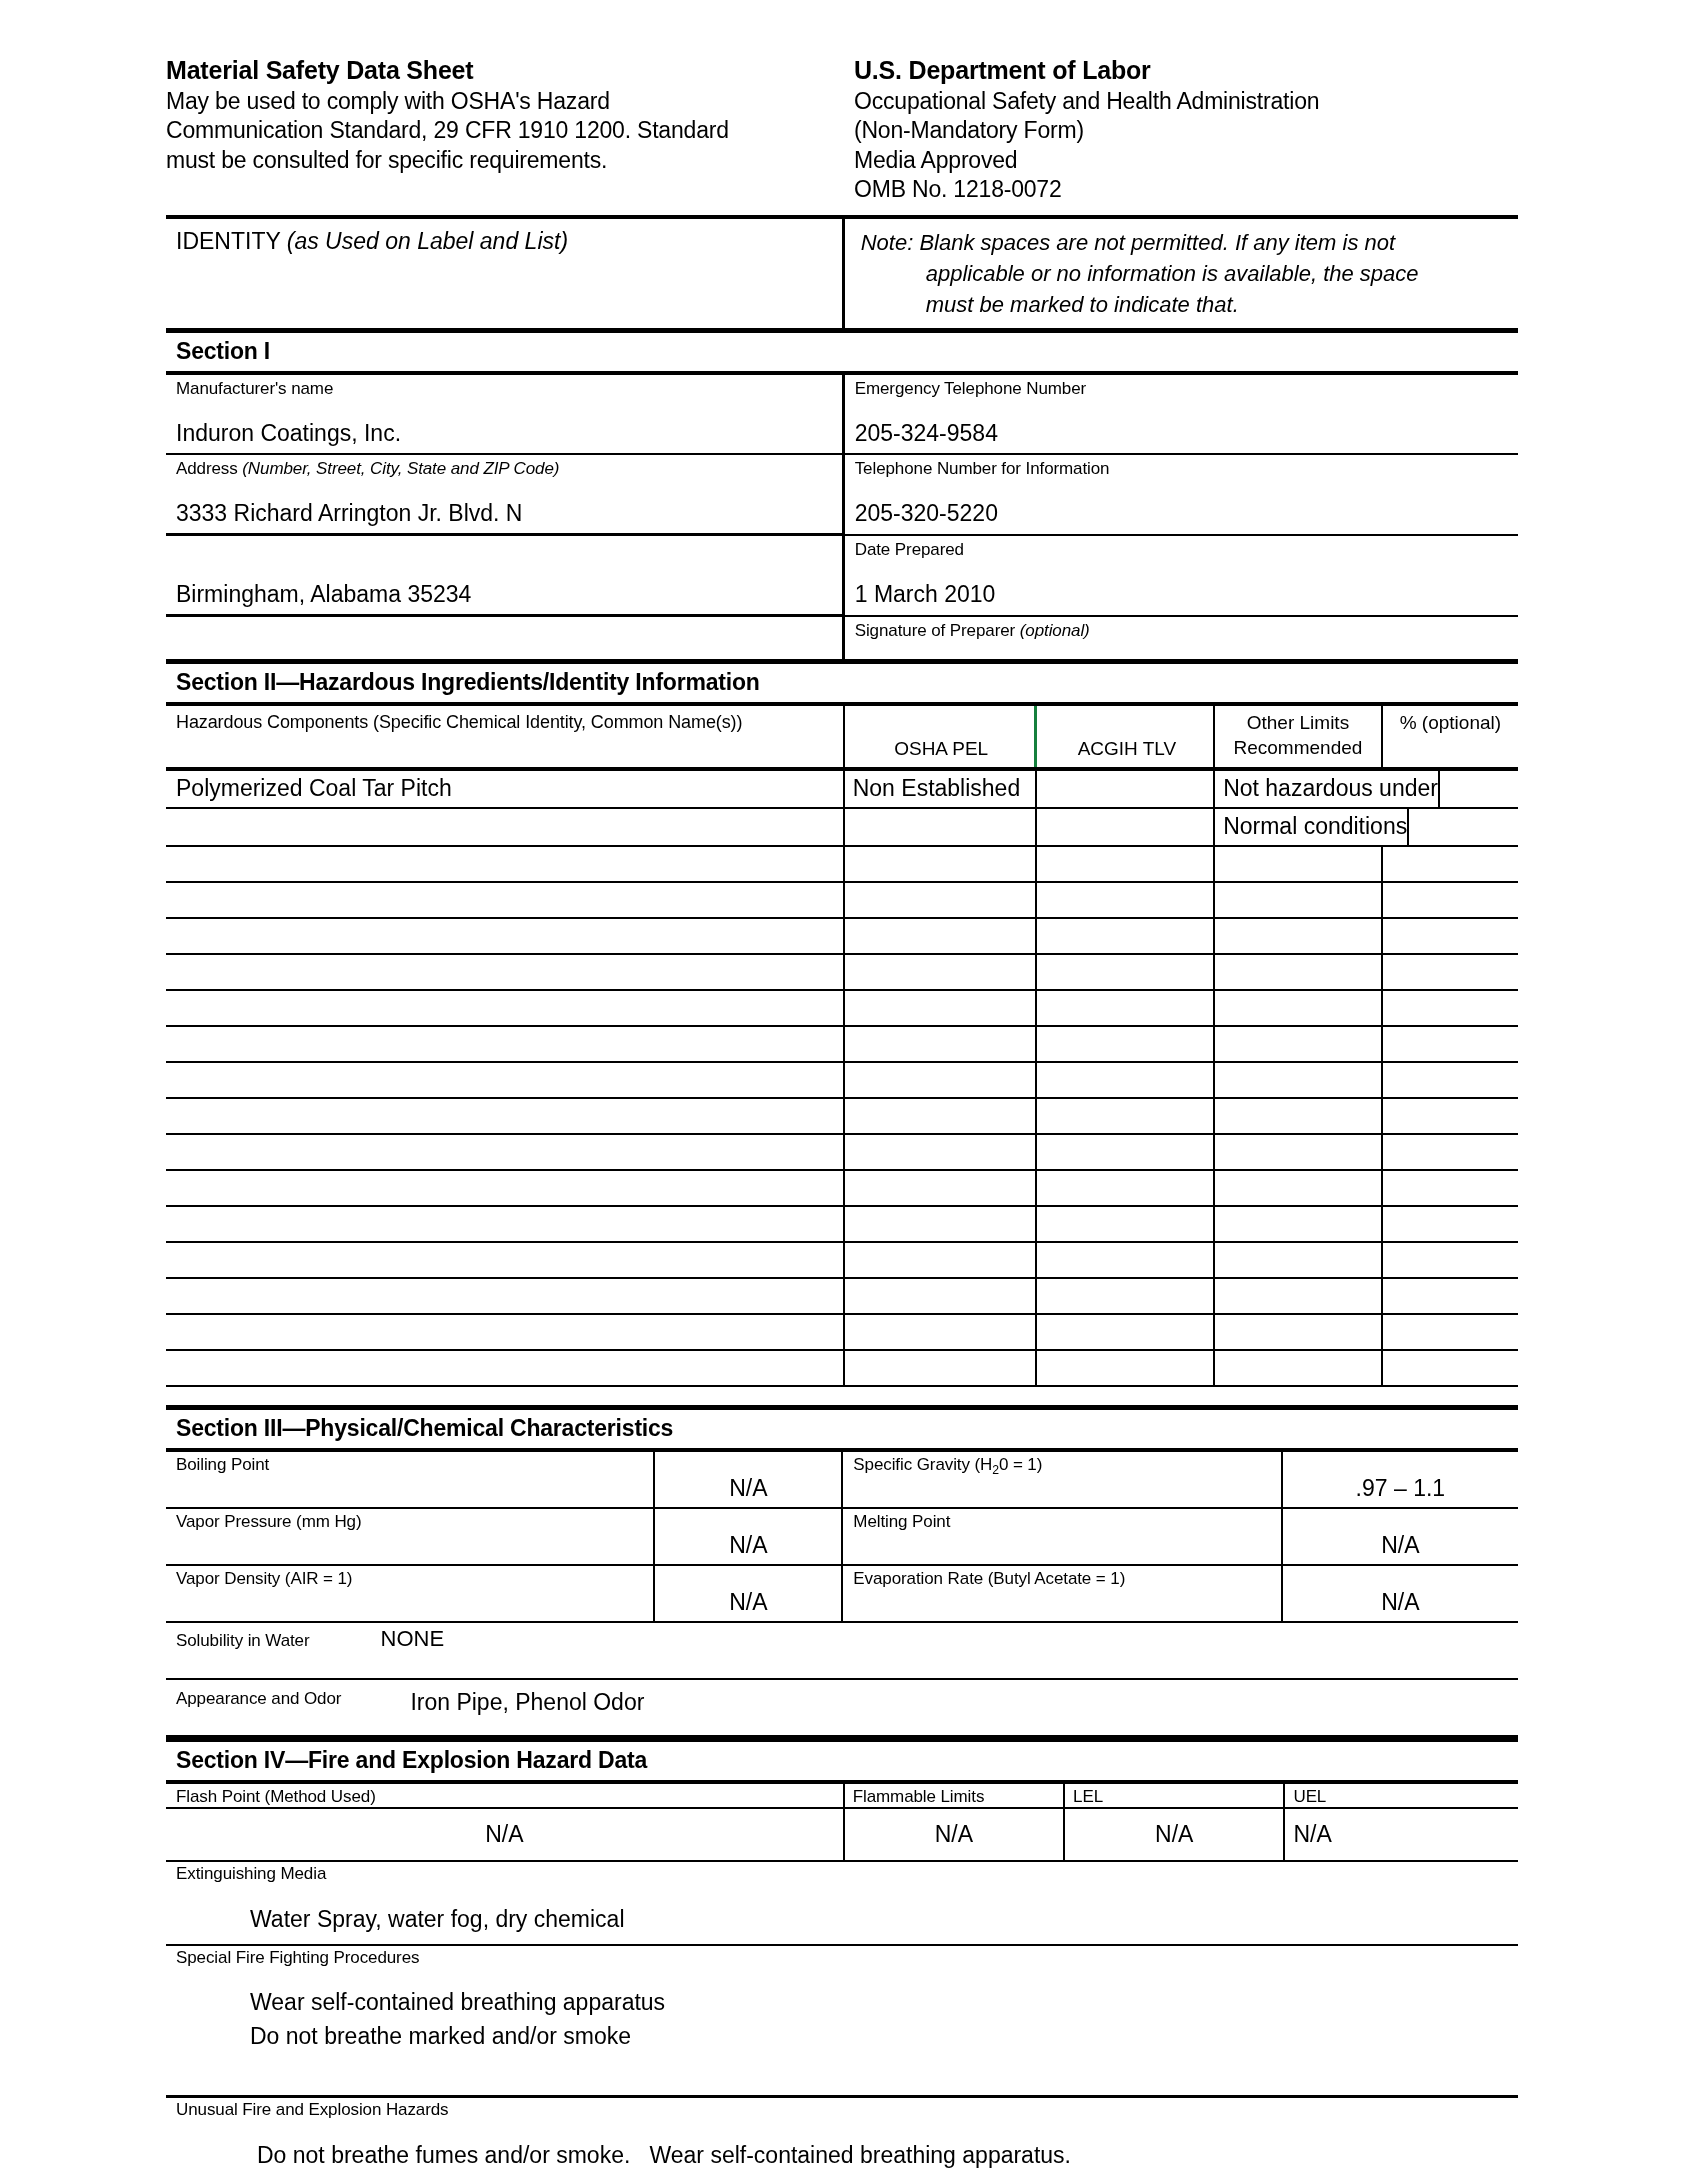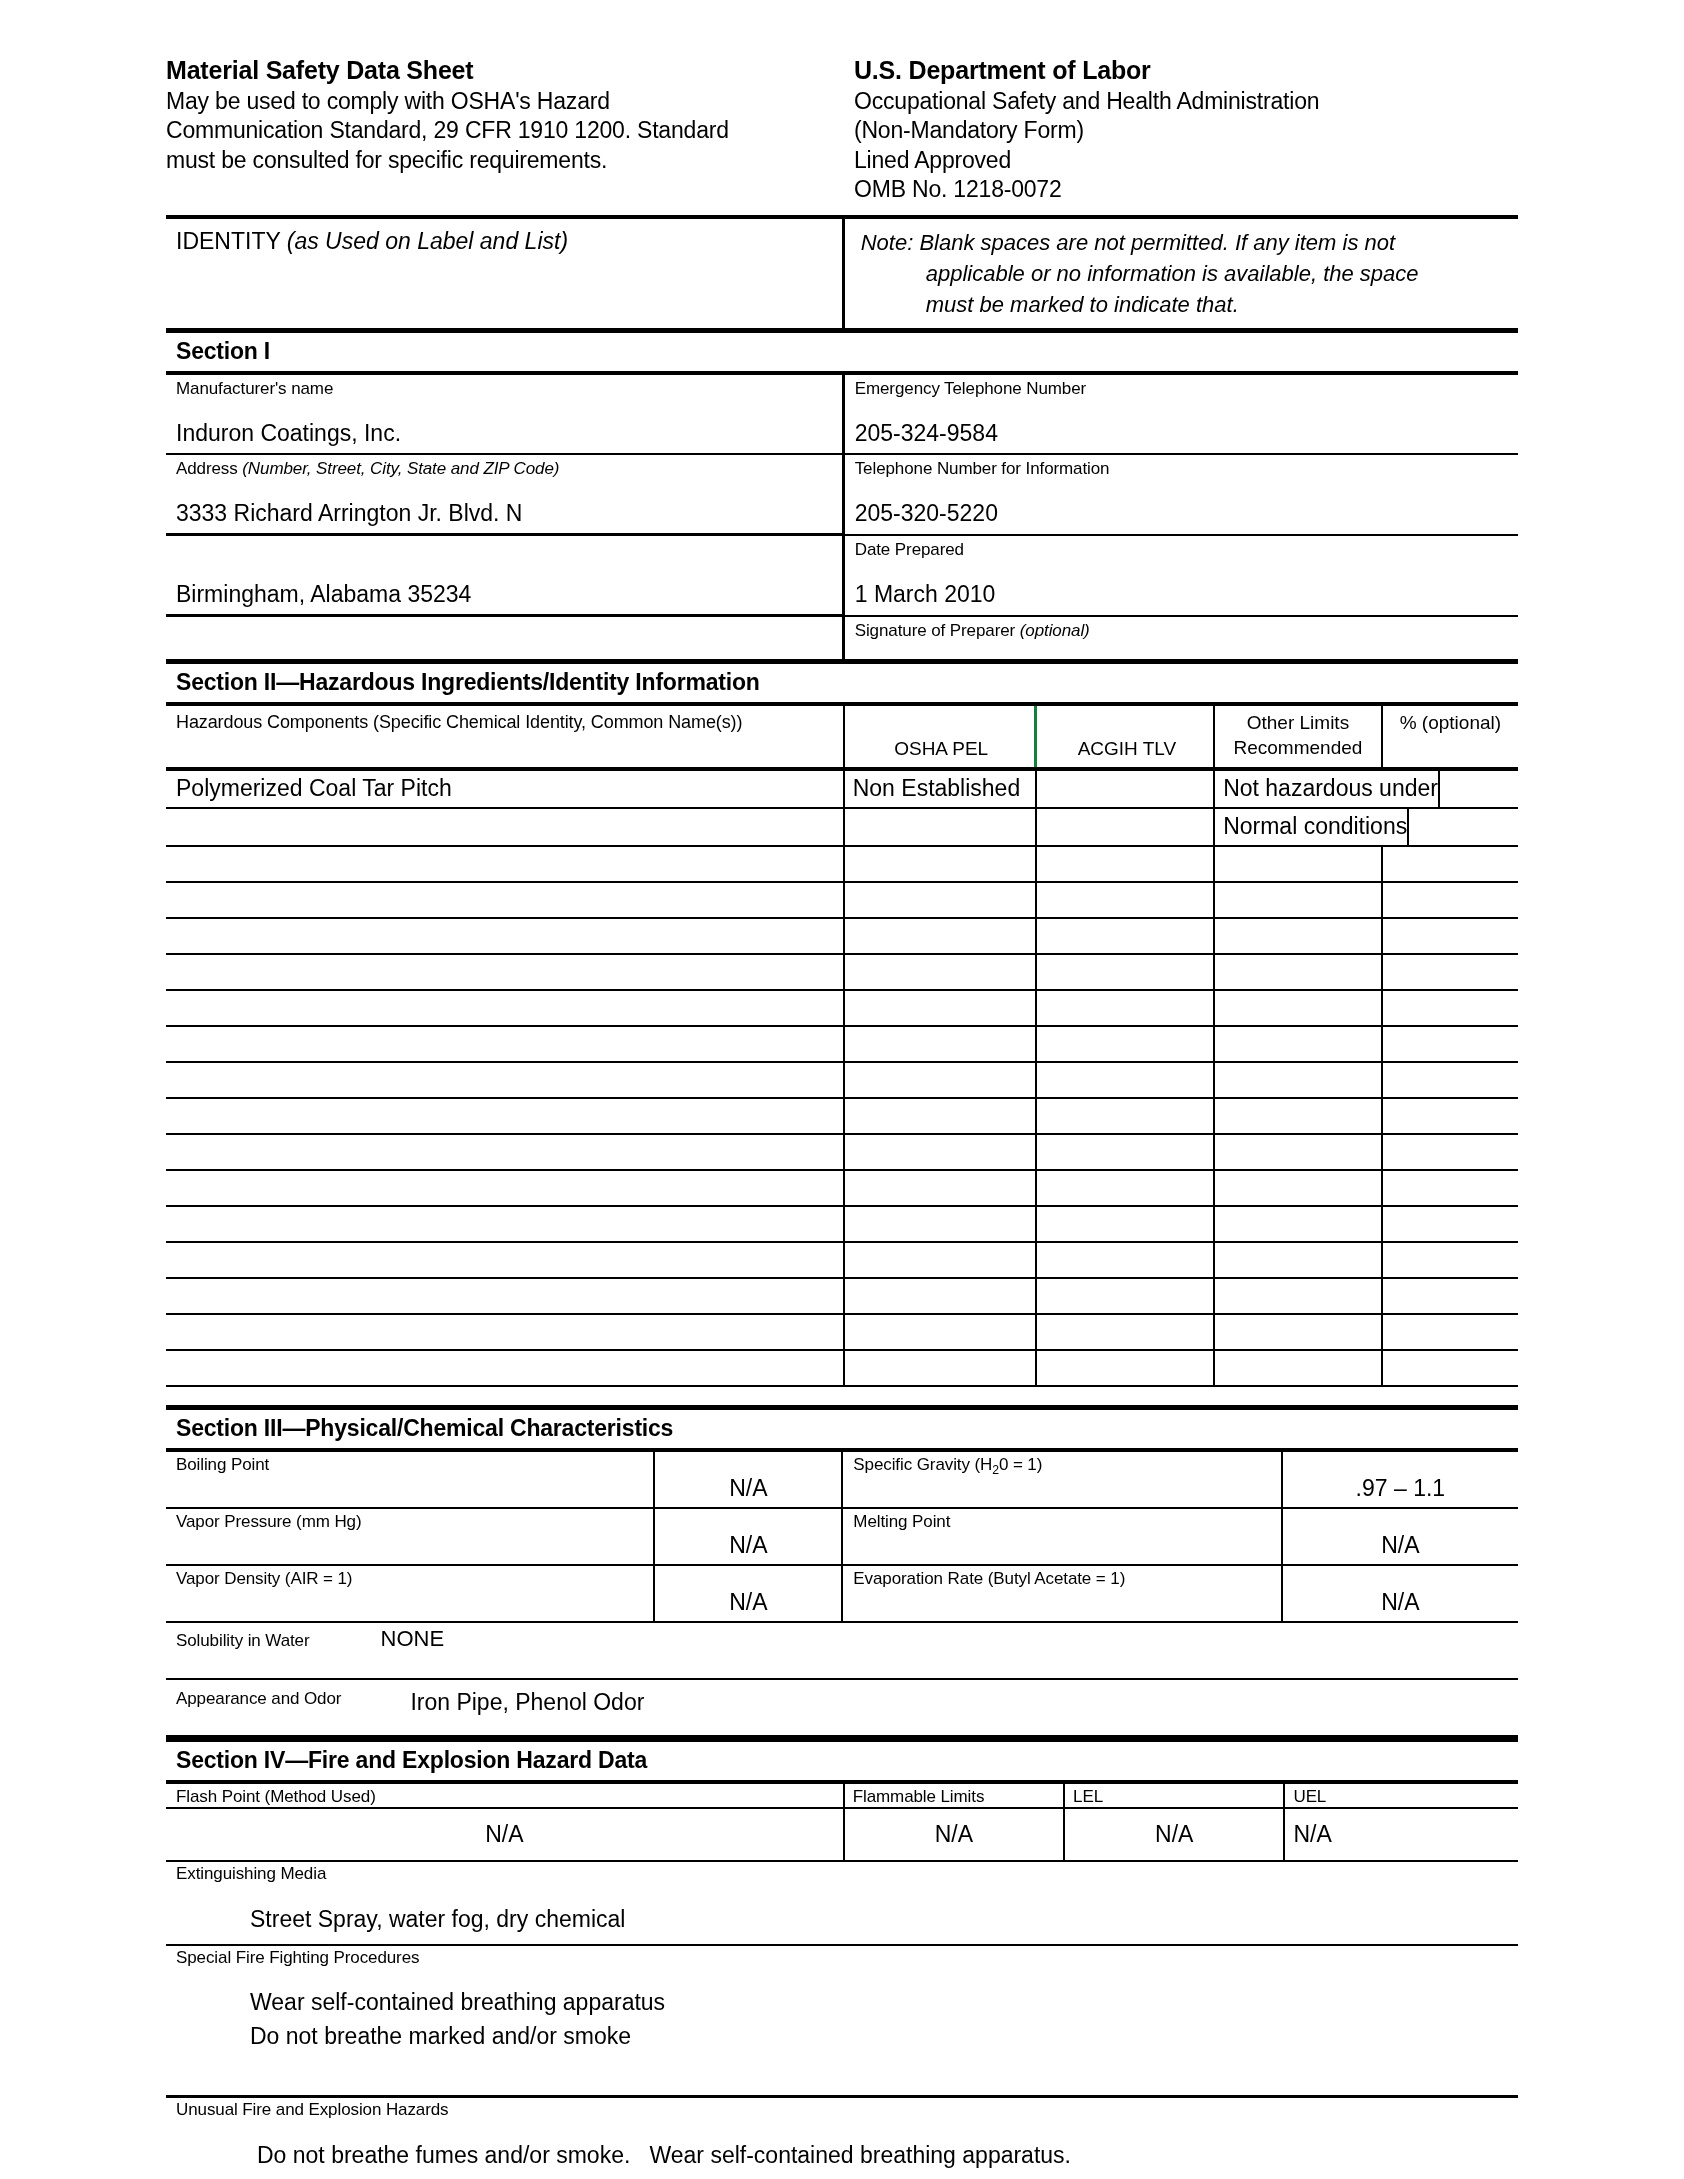--- a/index.html
+++ b/index.html
@@ -202,21 +202,21 @@
       <div class="hdr-col">
         <div class="hdr-title">Material Safety Data Sheet</div>
         <div class="hdr-line">May be used to comply with OSHA's Hazard</div>
         <div class="hdr-line">Communication Standard, 29 CFR 1910 1200. Standard</div>
         <div class="hdr-line">must be consulted for specific requirements.</div>
       </div>
       <div class="hdr-col right">
         <div class="hdr-title">U.S. Department of Labor</div>
         <div class="hdr-line">Occupational Safety and Health Administration</div>
         <div class="hdr-line">(Non-Mandatory Form)</div>
-        <div class="hdr-line">Lined Approved</div>
+        <div class="hdr-line">Media Approved</div>
         <div class="hdr-line">OMB No. 1218-0072</div>
       </div>
     </div>
 
     <div class="identity">
       <div class="left">
         <div class="id-label"><span>IDENTITY</span> <i>(as Used on Label and List)</i></div>
       </div>
       <div class="right">
         <div class="note-line">Note: Blank spaces are not permitted. If any item is not</div>
@@ -533,21 +533,21 @@
           </div>
         <div class="d">
             <div class="s4val">N/A</div>
           </div>
       </div>
     </div>
 
     <div class="block">
       <div class="block-label">Extinguishing Media</div>
       <div class="block-body">
-          <div class="ln">Street Spray, water fog, dry chemical</div>
+          <div class="ln">Water Spray, water fog, dry chemical</div>
         </div>
     </div>
 
     <div class="block">
       <div class="block-label">Special Fire Fighting Procedures</div>
       <div class="block-body">
         <div class="ln">Wear self-contained breathing apparatus</div>
         <div class="ln">Do not breathe marked and/or smoke</div>
       </div>
       <div class="spacer-sm"></div>

